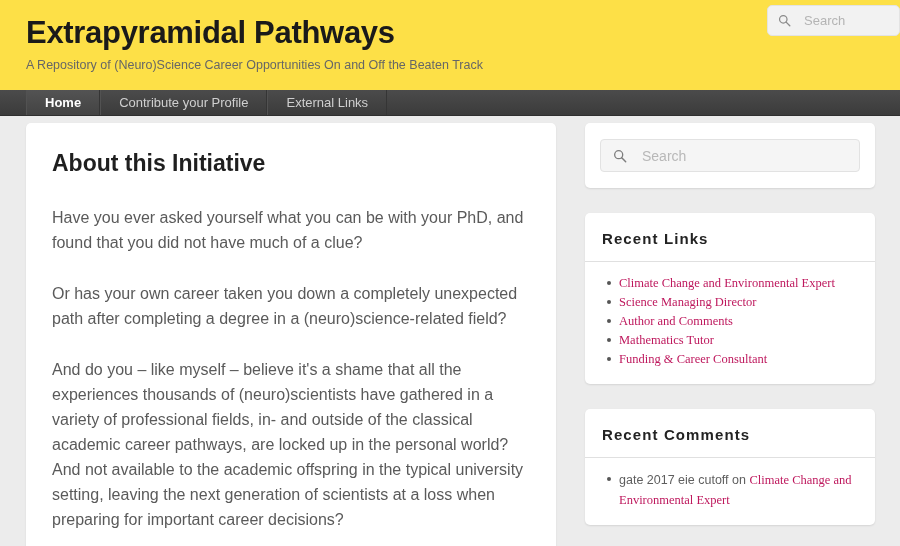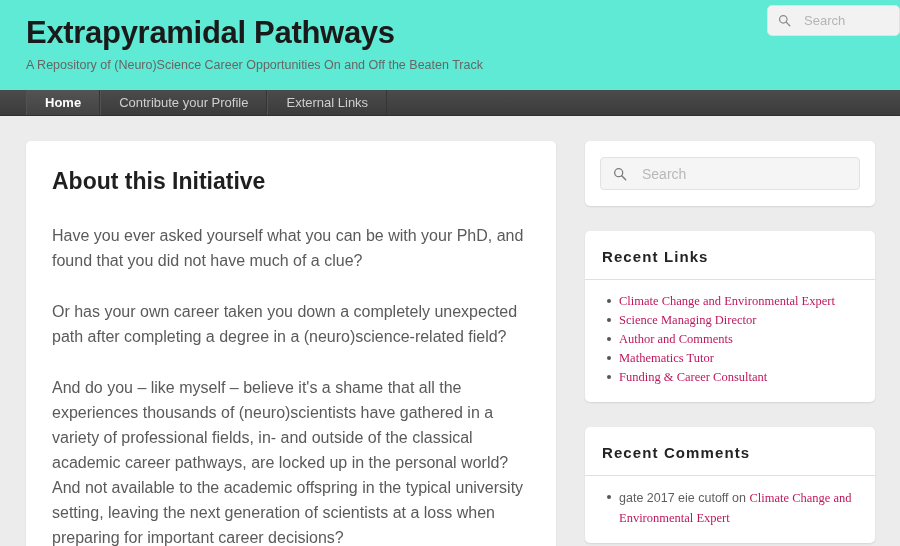--- a/index.html
+++ b/index.html
@@ -9,21 +9,21 @@
     width: 900px; height: 546px;
     overflow: hidden;
     background: #ececec;
     font-family: "Liberation Sans", sans-serif;
     -webkit-font-smoothing: antialiased;
   }
 
   
   .site-header {
     position: relative;
-    background: #5eead4;
+    background: #fde047;
     height: 90px;
     padding: 14px 0 0 26px;
   }
   .site-title {
     margin: 0;
     font-size: 31px;
     line-height: 38px;
     font-weight: bold;
     color: #1a1a1a;
     letter-spacing: -0.3px;
@@ -84,21 +84,21 @@
   .nav-item:first-of-type { border-left: 1px solid #353535; }
   .nav-item.active {
     color: #ffffff;
     font-weight: bold;
     background: linear-gradient(180deg, #535353 0%, #434343 100%);
   }
 
   
   .page-wrap {
     display: flex;
-    padding: 25px 0 0 0;
+    padding: 7px 0 0 0;
     height: 415px;
   }
   .content-col { width: 530px; margin-left: 26px; flex: 0 0 530px; }
   .sidebar-col { width: 290px; margin-left: 29px; flex: 0 0 290px; }
 
   .card {
     background: #ffffff;
     border-radius: 5px;
     box-shadow: 0 1px 2px rgba(0,0,0,0.10);
   }

